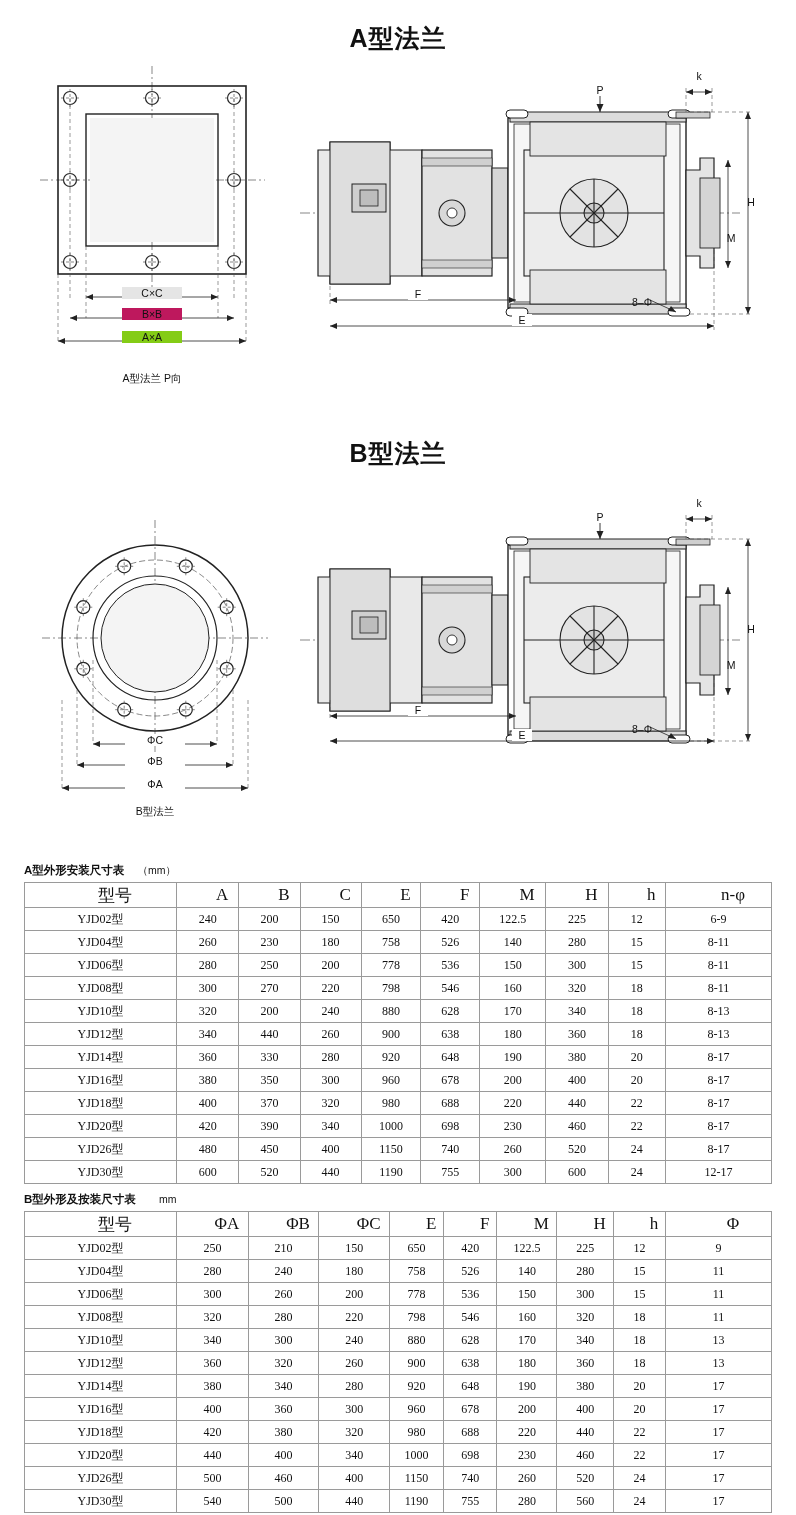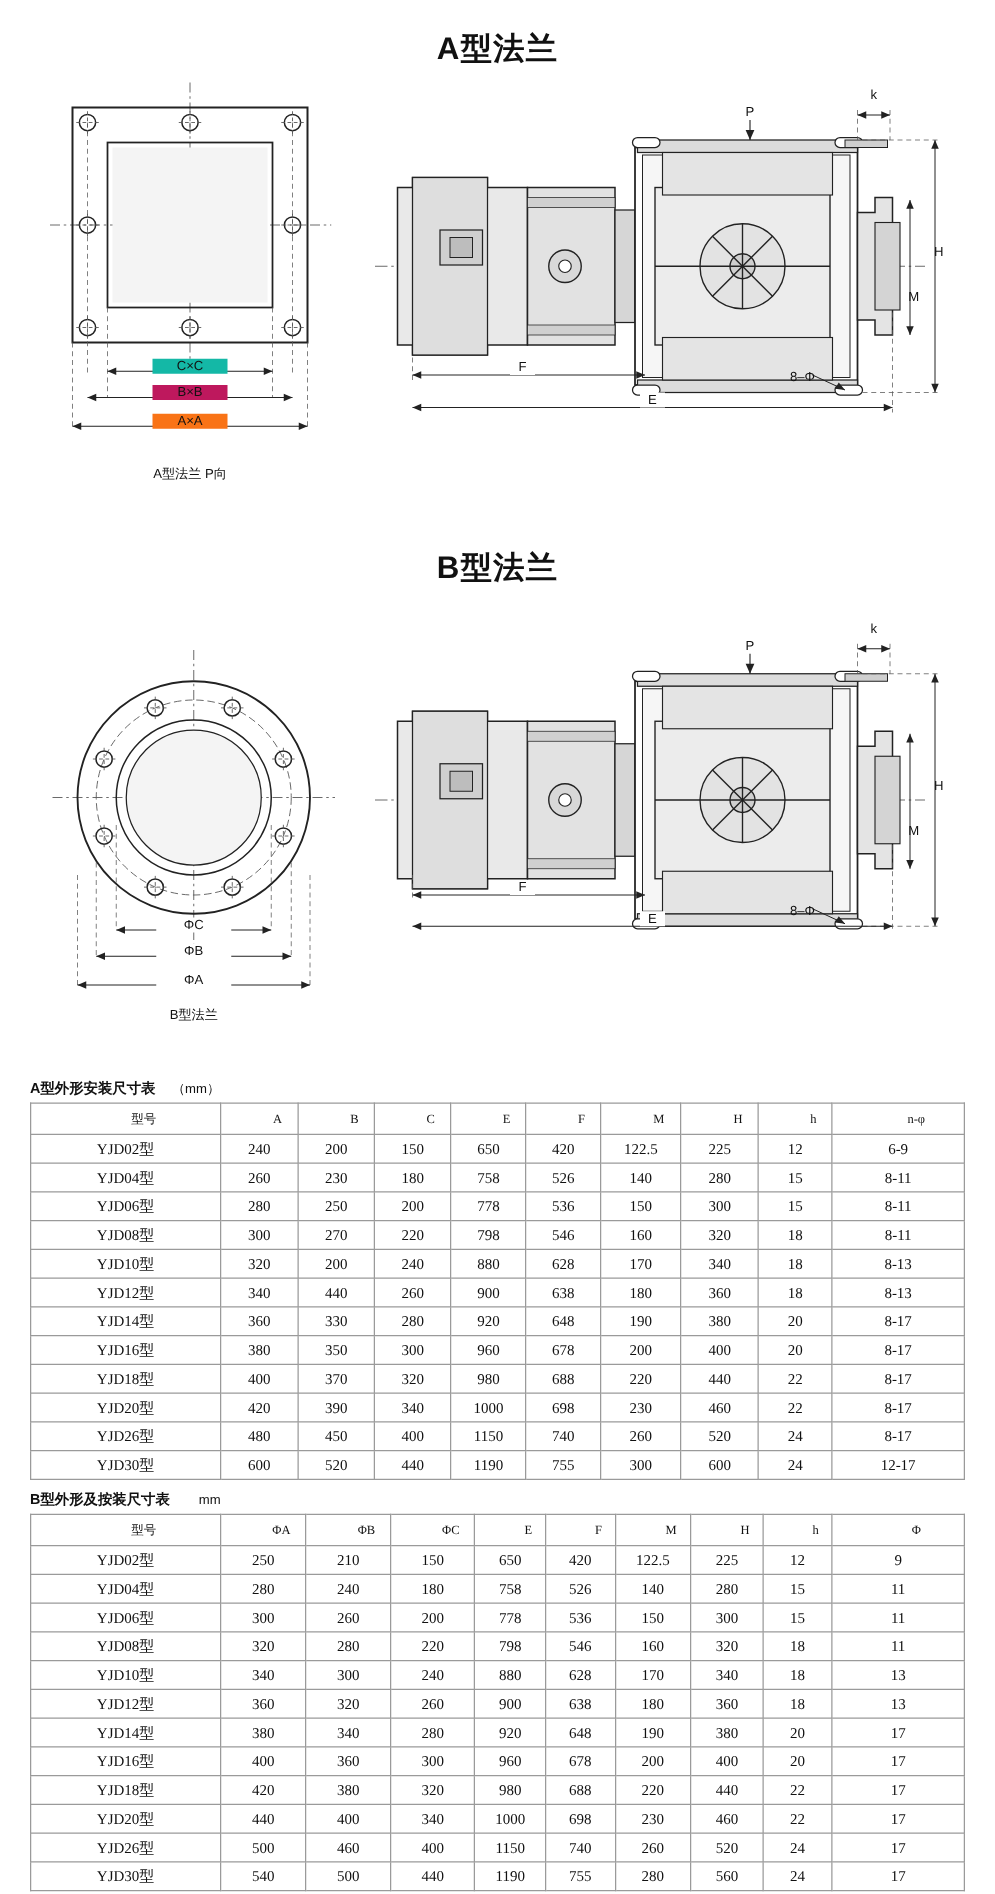--- a/index.html
+++ b/index.html
@@ -25,21 +25,21 @@
     position:absolute;font-family:"Liberation Sans",sans-serif;font-weight:bold;font-size:11.5px;color:#111;
     white-space:nowrap;
   }
   table.dim{
     position:absolute;border-collapse:collapse;background:#fff;
     font-family:"Liberation Serif",serif;font-size:12px;color:#111;
   }
   table.dim th,table.dim td{
     border:1px solid #9a9a9a;text-align:center;height:22px;padding:0 2px;font-weight:normal;
   }
-  table.dim th{font-size:10px;padding-left:31px;}
+  table.dim th{font-size:17px;padding-left:31px;}
   table.dim tr:first-child th{height:24px;}
   .col-model{width:118px;}
   .col-n{width:72px;}
 
   #table-a{left:24px;top:882px;width:748px;}
   #table-b{left:24px;top:1211px;width:748px;}
   #table-a-title{left:24px;top:863px;}
   #table-b-title{left:24px;top:1192px;}
 
   .t-sub{font-size:10.5px;font-weight:normal;}
@@ -289,23 +289,23 @@
       <line x1="330" y1="741" x2="714" y2="741" stroke="#222" stroke-width="0.8"></line>
       <path d="M330 741 l7 -3 v6 z" fill="#222"></path>
       <path d="M714 741 l-7 -3 v6 z" fill="#222"></path>
       <line x1="714" y1="676" x2="714" y2="745" stroke="#555" stroke-width="0.6" stroke-dasharray="4,3"></line>
 
       <line x1="676" y1="739" x2="650" y2="727" stroke="#222" stroke-width="0.8"></line>
       <path d="M676 739 l-8 -1 l3 -5 z" fill="#222"></path>
     </g>
   </svg>
 
-  <div class="caption" style="left:122px;top:287px;width:60px;background:#14b8a6;">C×C</div>
+  <div class="caption" style="left:122px;top:287px;width:60px;background:#e5e5e5;">C×C</div>
   <div class="caption" style="left:122px;top:308px;width:60px;background:#be185d;">B×B</div>
-  <div class="caption" style="left:122px;top:331px;width:60px;background:#f97316;">A×A</div>
+  <div class="caption" style="left:122px;top:331px;width:60px;background:#84cc16;">A×A</div>
   <div class="caption" style="left:92px;top:372px;width:120px;">A型法兰   P向</div>
 
   <div class="caption" style="left:586px;top:84px;width:28px;">P</div>
   <div class="caption" style="left:686px;top:70px;width:26px;"><span>k</span></div>
   <div class="caption" style="left:744px;top:196px;width:14px;">H</div>
   <div class="caption" style="left:724px;top:232px;width:14px;">M</div>
   <div class="caption" style="left:408px;top:288px;width:20px;background:#fff;">F</div>
   <div class="caption" style="left:512px;top:314px;width:20px;background:#fff;">E</div>
   <div class="caption" style="left:622px;top:296px;width:40px;">8–Φ</div>
 

